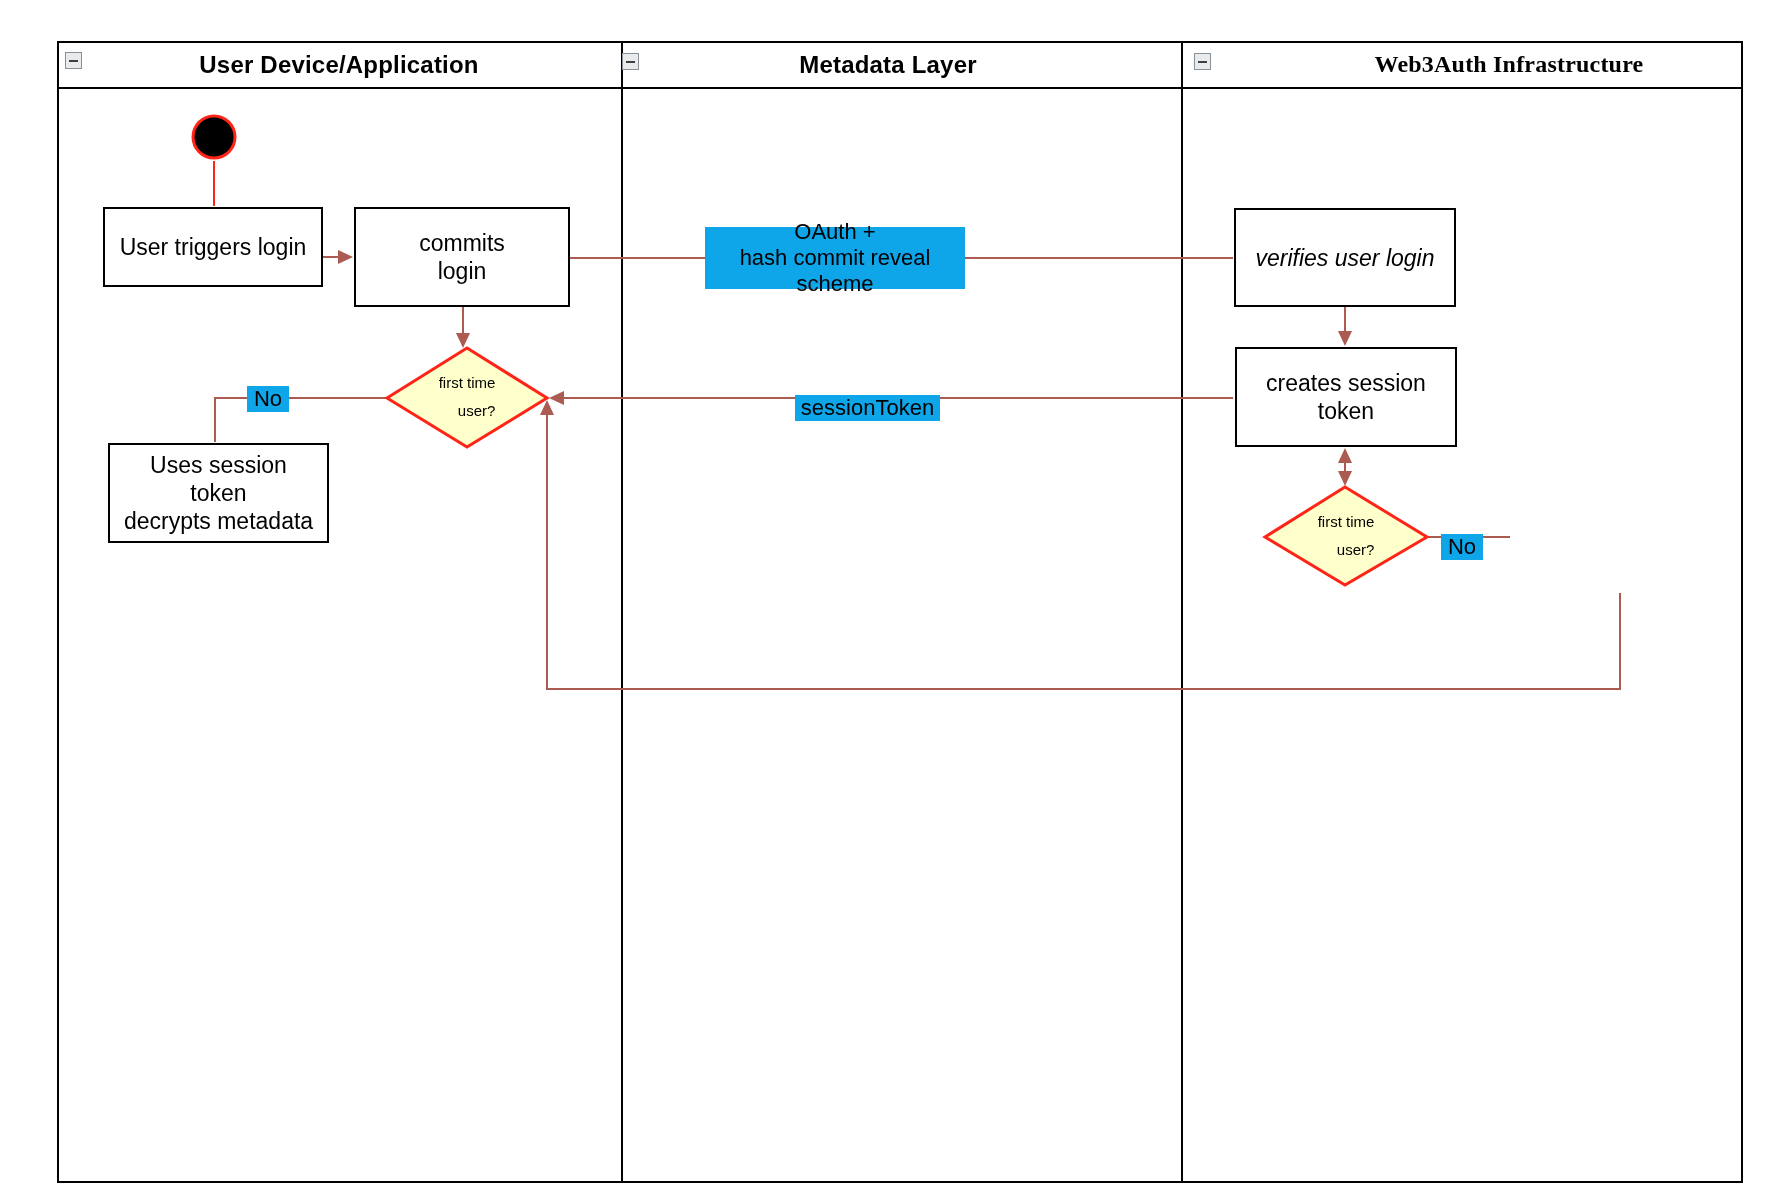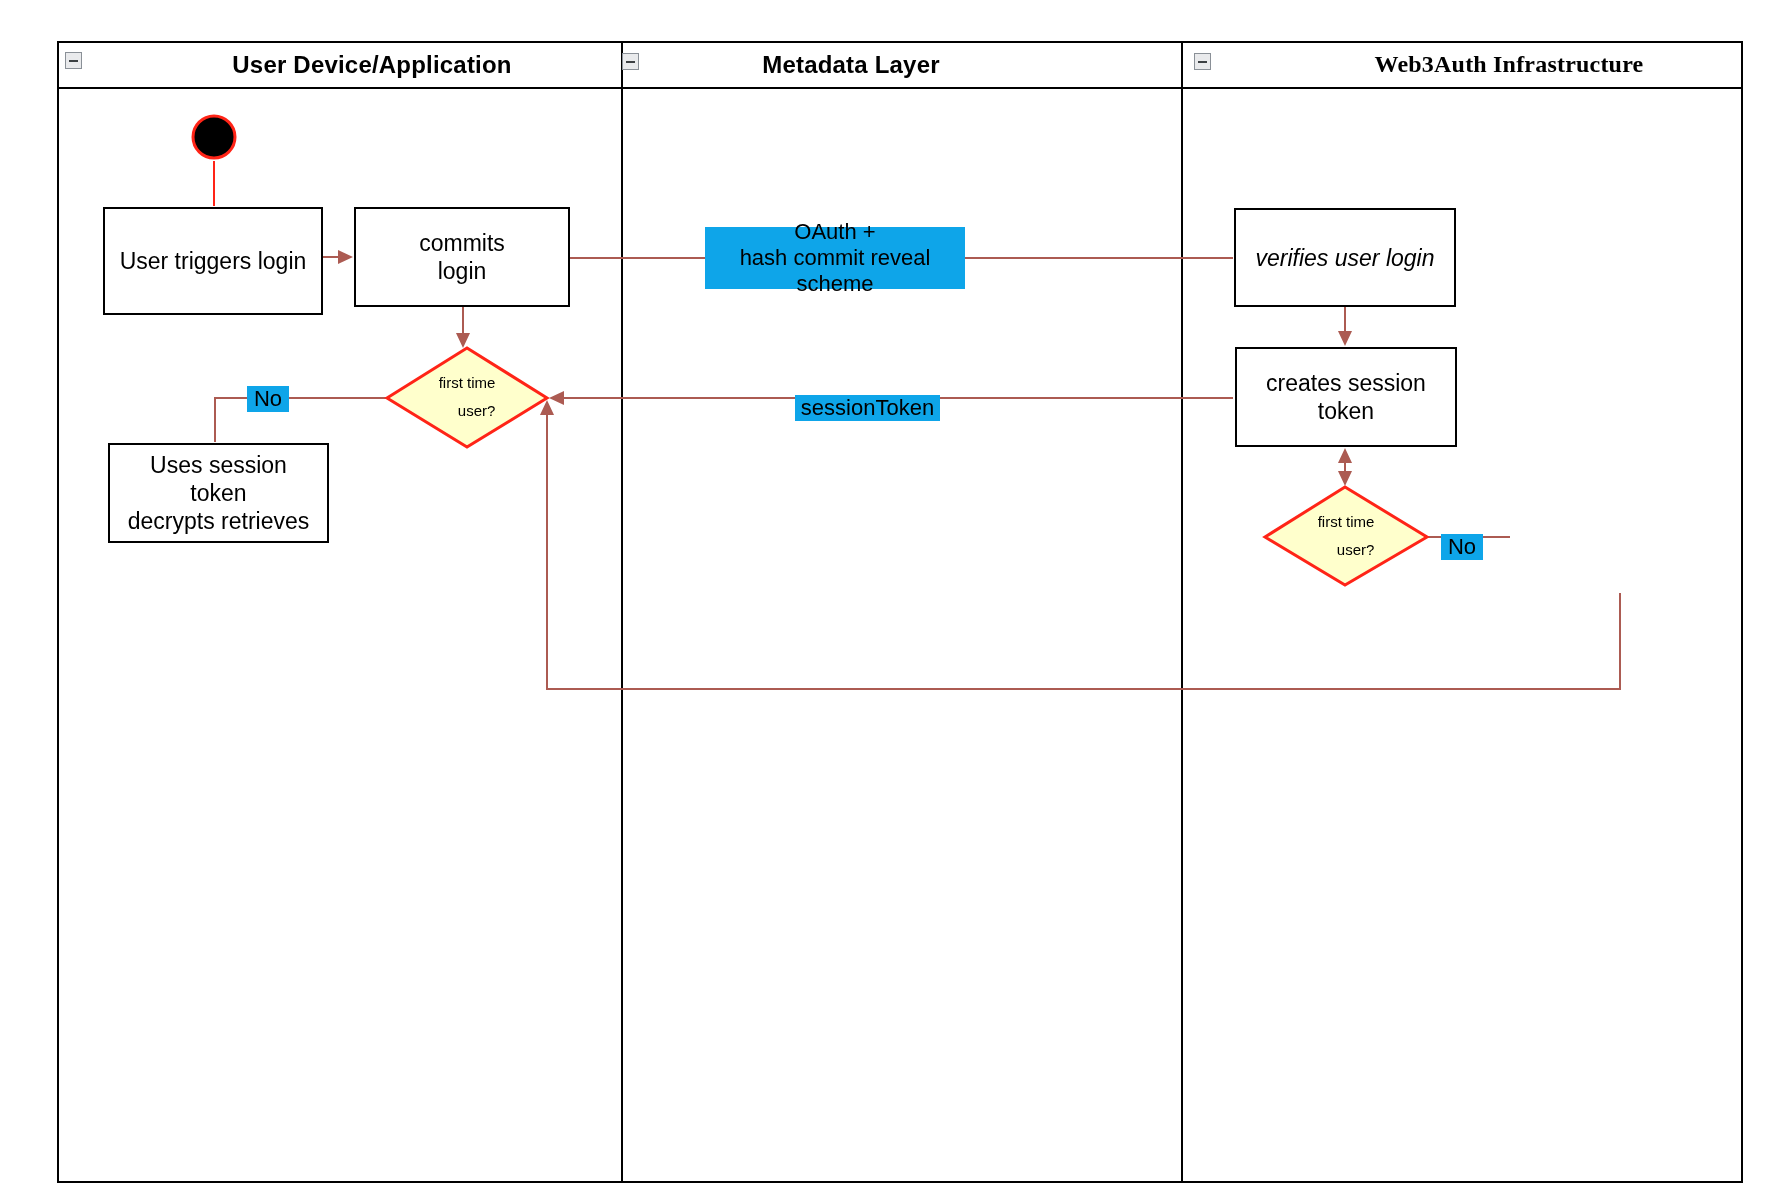--- a/index.html
+++ b/index.html
@@ -56,22 +56,22 @@
 </head>
 <body>
 
 <div id="canvas">
 
   <div class="abs frame" style="left:57px;top:41px;width:1686px;height:1142px;"></div>
   <div class="abs hline" style="left:57px;top:87px;width:1686px;"></div>
   <div class="abs vline" style="left:621px;top:41px;height:1142px;"></div>
   <div class="abs vline" style="left:1181px;top:41px;height:1142px;"></div>
 
-  <div class="abs lane-title" style="left:57px;top:42px;width:564px;height:45px;margin-left:33px;">User Device/Application</div>
-  <div class="abs lane-title" style="left:586px;top:42px;width:530px;height:45px;">Metadata Layer</div>
+  <div class="abs lane-title" style="left:57px;top:42px;width:564px;height:45px;">User Device/Application</div>
+  <div class="abs lane-title" style="left:623px;top:42px;width:530px;height:45px;">Metadata Layer</div>
   <div class="abs lane-title" style="left:1183px;top:42px;width:652px;height:45px;font-family:Liberation Serif, serif;">Web3Auth Infrastructure</div>
 
   <div class="abs collapse" style="left:65px;top:52px;">
       <div class="minus"></div>
     </div>
   <div class="abs collapse" style="left:622px;top:53px;">
       <div class="minus"></div>
     </div>
   <div class="abs collapse" style="left:1194px;top:53px;">
       <div class="minus"></div>
@@ -122,26 +122,26 @@
     </g>
 
     <g>
       <polygon class="shape-diamond" points="387,398 467,348 547,398 467,447"></polygon>
     </g>
     <g>
       <polygon class="shape-diamond" points="1265,537 1345,487 1427,537 1345,585"></polygon>
     </g>
   </svg>
 
-  <div class="abs node" style="left:103px;top:207px;width:220px;height:108px;">User triggers login</div>
+  <div class="abs node" style="left:103px;top:207px;width:220px;height:80px;">User triggers login</div>
   <div class="abs node" style="left:354px;top:207px;width:216px;height:100px;">commits
 login</div>
   <div class="abs node" style="left:108px;top:443px;width:221px;height:100px;">Uses session
 token
-decrypts retrieves</div>
+decrypts metadata</div>
   <div class="abs node" style="left:1234px;top:208px;width:222px;height:99px;font-style:italic;">verifies user login</div>
   <div class="abs node" style="left:1235px;top:347px;width:222px;height:100px;">creates session
 token</div>
 
   <div class="abs dtext" style="left:387px;top:368px;width:160px;height:58px;">first time
 user?</div>
   <div class="abs dtext" style="left:1266px;top:507px;width:160px;height:58px;">first time
 user?</div>
 
   <div class="abs elabel" style="left:705px;top:227px;width:260px;height:62px;">OAuth +

